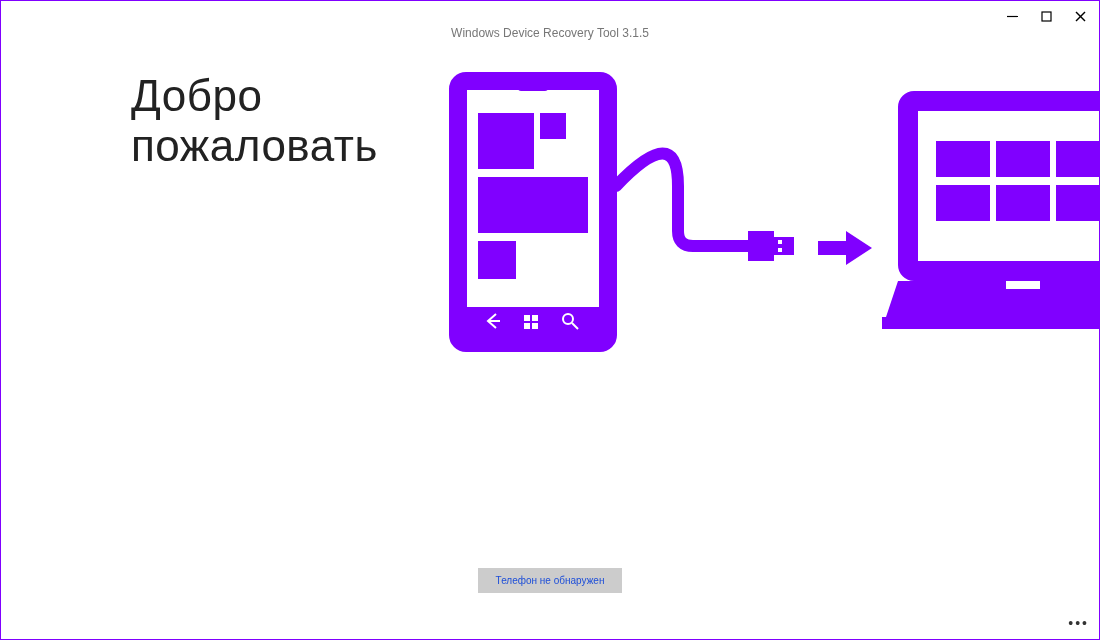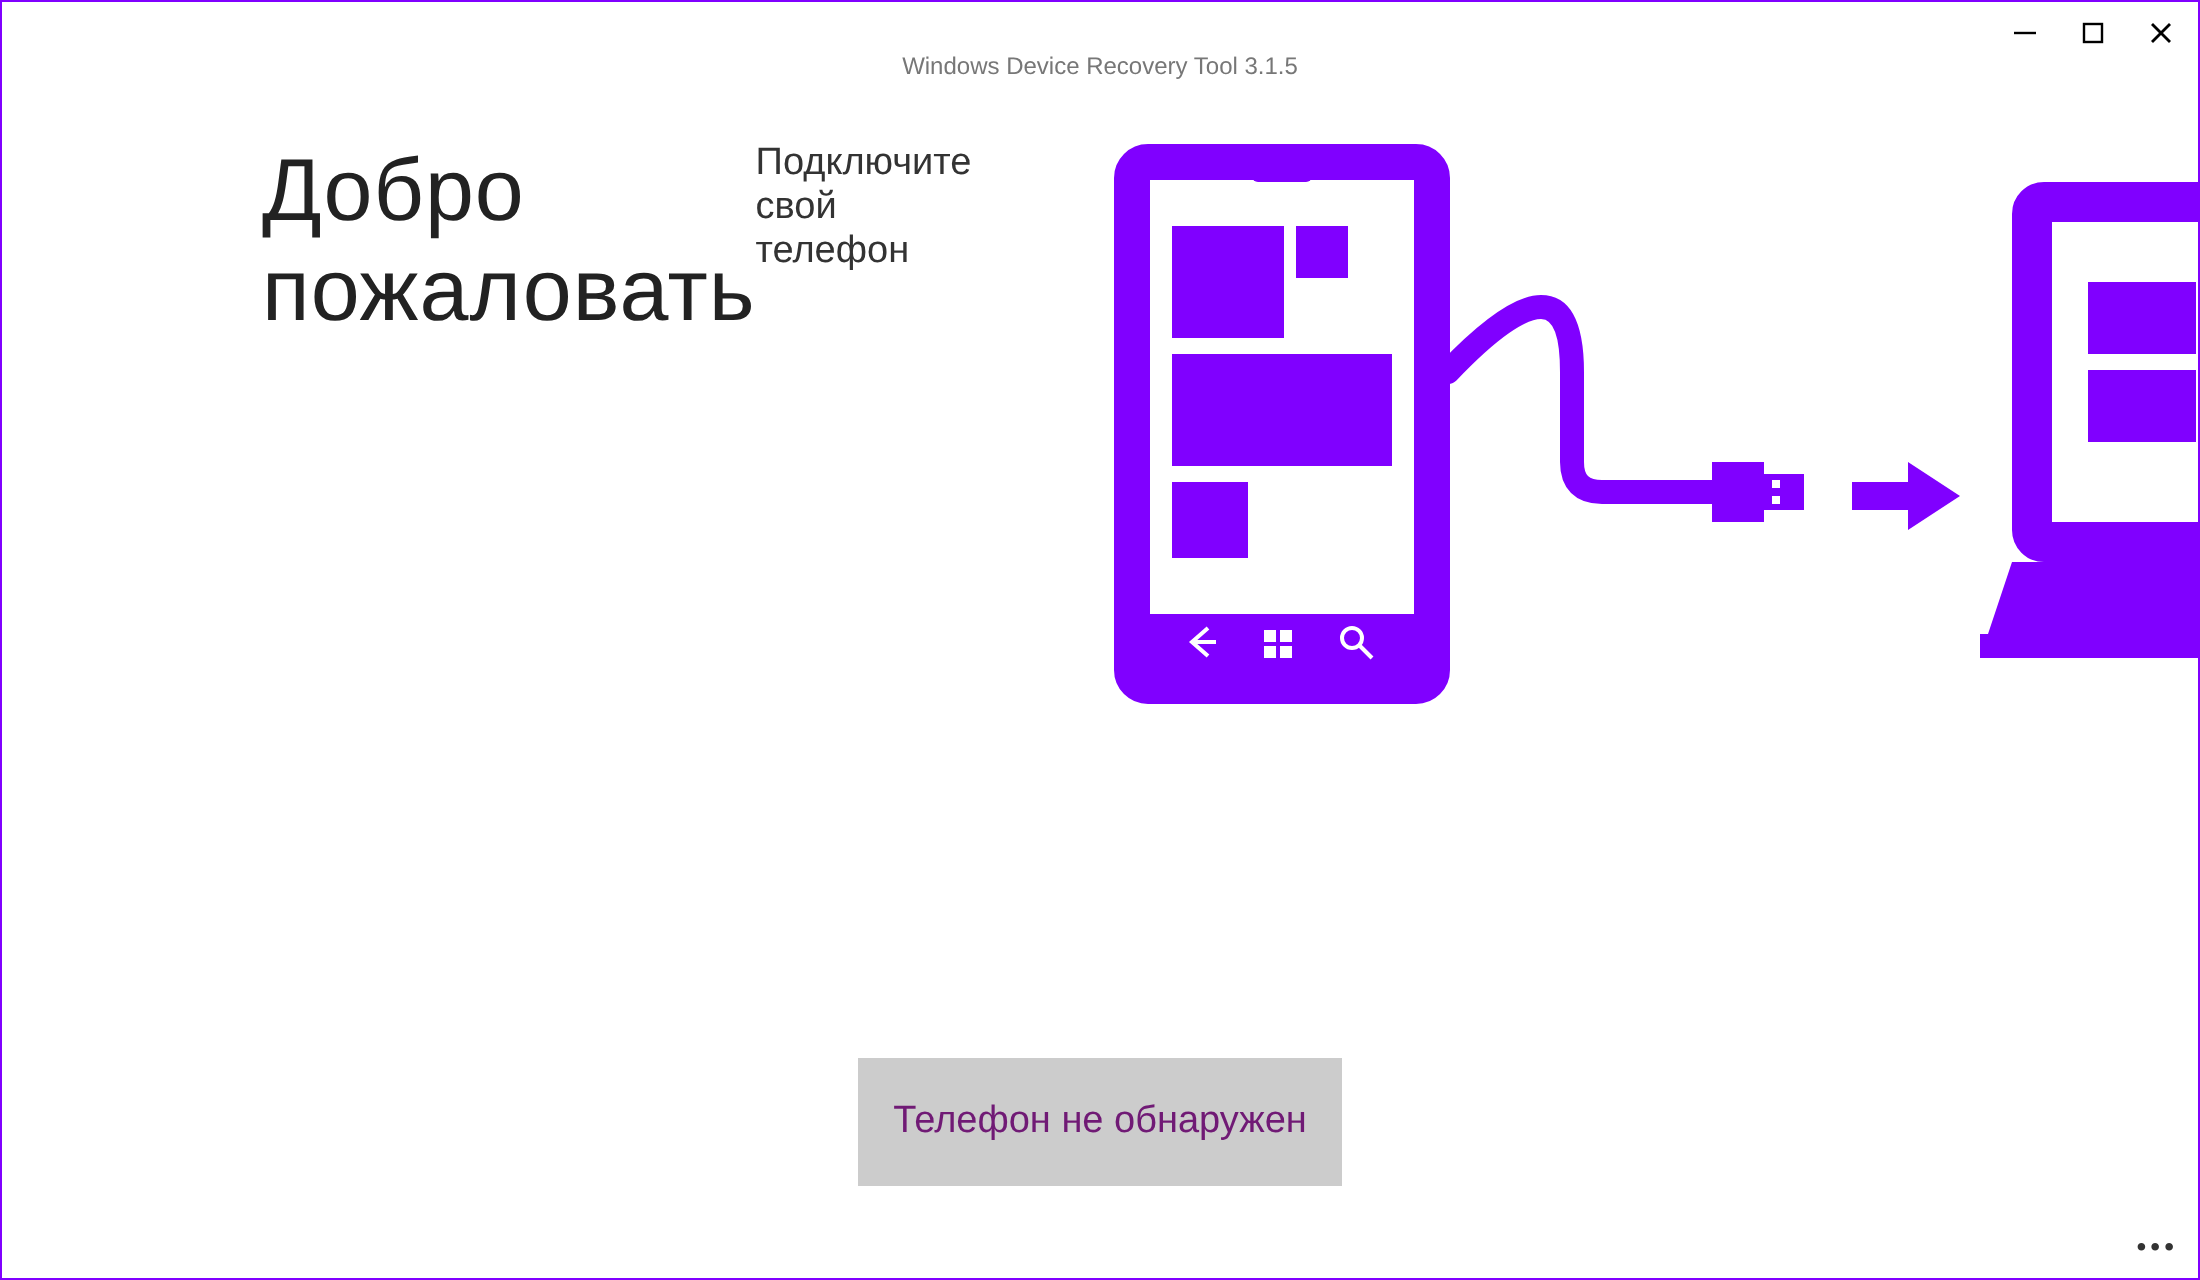--- a/index.html
+++ b/index.html
@@ -79,24 +79,24 @@
   .bottom-area {
     position: absolute;
     left: 0; right: 0;
     bottom: 46px;
     display: flex;
     justify-content: center;
   }
   .action-btn {
     background: #cccccc;
     border: none;
-    padding: 21px 18px;
-    font-size: 19px;
+    padding: 7px 18px;
+    font-size: 10px;
     font-family: inherit;
-    color: #701a75;
+    color: #1d4ed8;
     cursor: pointer;
   }
   .more-dots {
     position: absolute;
     right: 10px;
     bottom: 8px;
     font-size: 14px;
     letter-spacing: 2px;
     color: #333;
   }
@@ -123,21 +123,20 @@
         <svg width="11" height="11" viewBox="0 0 11 11">
             <line x1="1" y1="1" x2="10" y2="10" stroke="#000" stroke-width="1.4"></line>
             <line x1="10" y1="1" x2="1" y2="10" stroke="#000" stroke-width="1.4"></line>
           </svg>
       </div>
     </div>
   </div>
 
   <div class="content">
     <h1 class="heading">Добро пожаловать</h1>
-    <div class="subheading">Подключите свой телефон</div>
 
     <div class="illustration">
       <svg width="780" height="290" viewBox="0 0 780 290">
         <g fill="#8000ff" stroke="#8000ff">
 
           <rect x="80" y="10" width="150" height="262" rx="8" ry="8" fill="none" stroke-width="18"></rect>
 
           <rect x="140" y="14" width="30" height="6" rx="3" fill="#8000ff" stroke="none"></rect>
 
           <rect x="100" y="42" width="56" height="56" fill="#8000ff" stroke="none"></rect>

